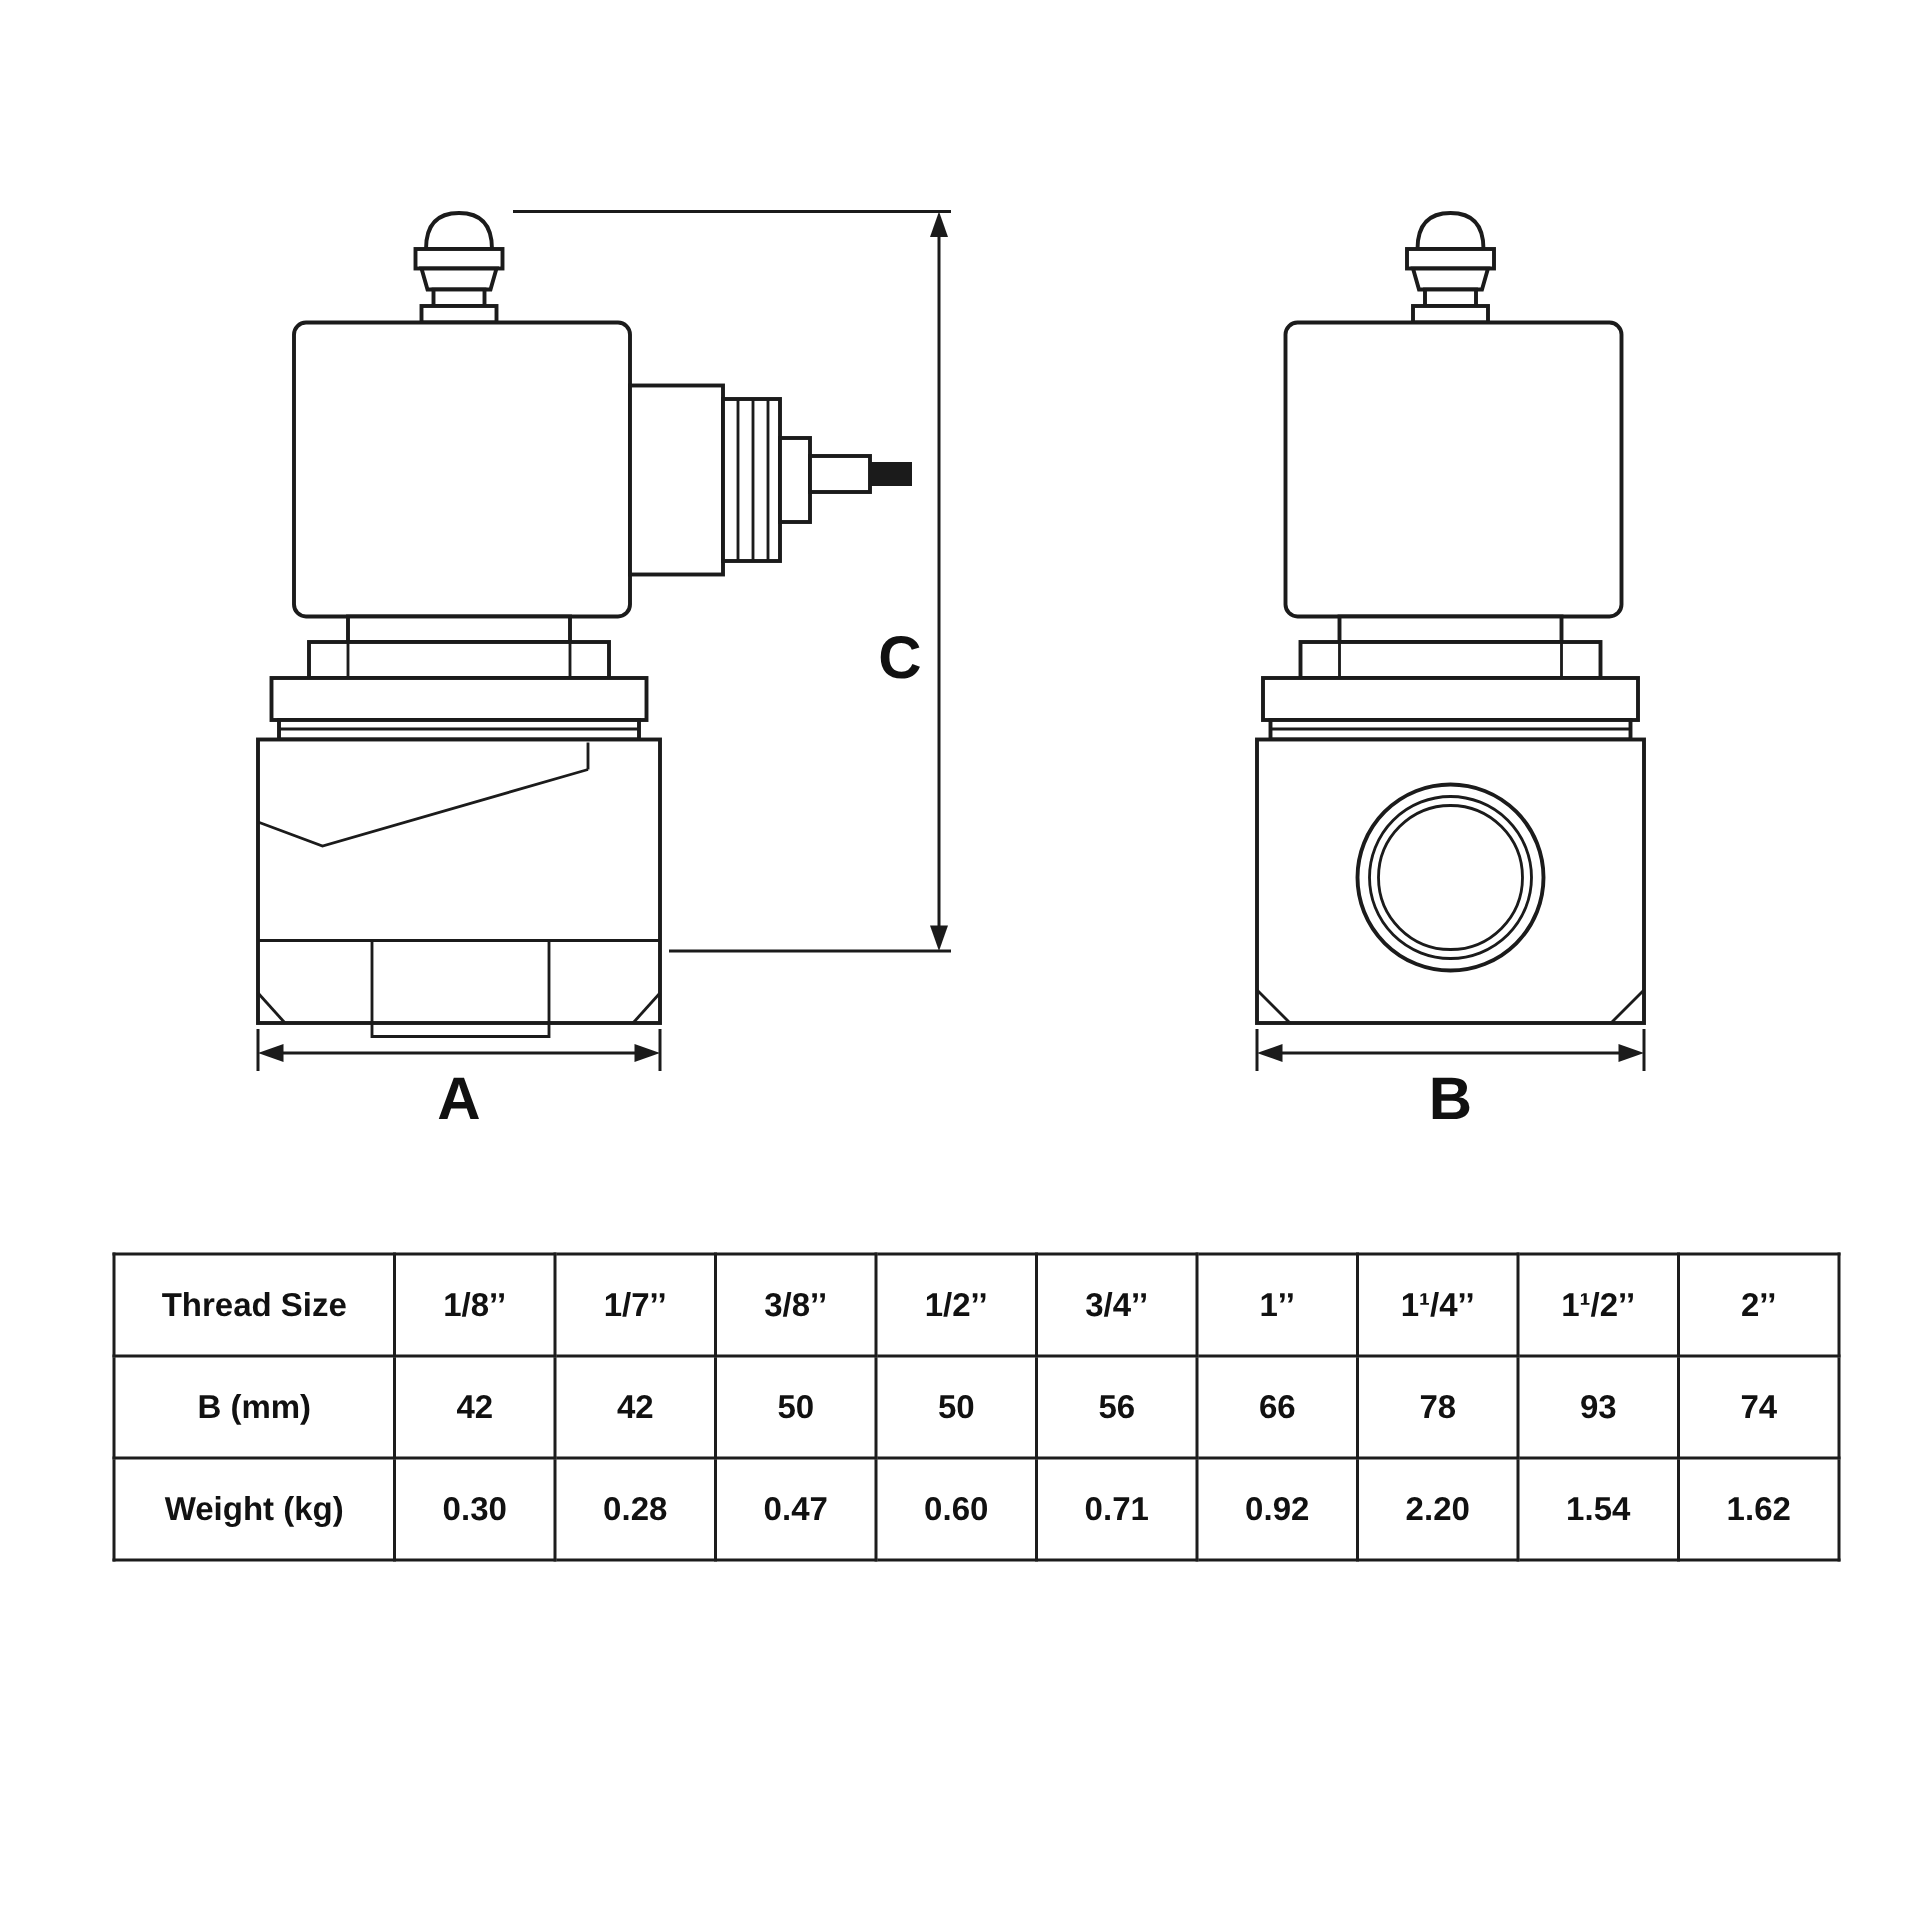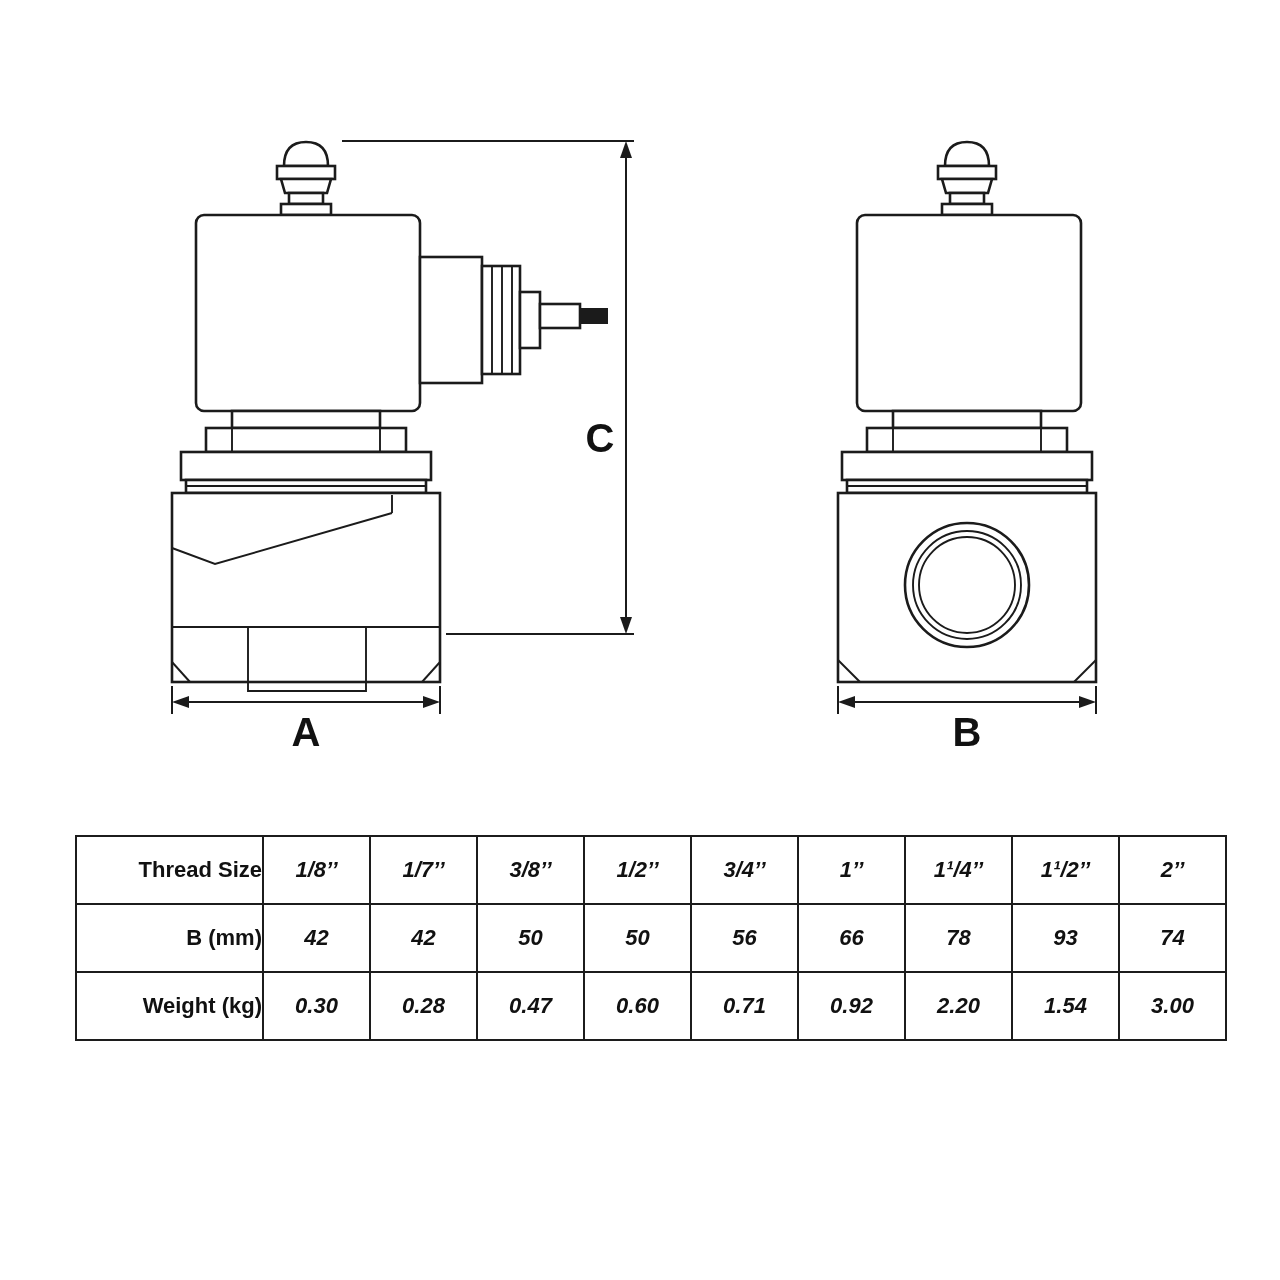--- a/index.html
+++ b/index.html
@@ -39,22 +39,22 @@
   .spec-table td {
     border: 2px solid #1c1c1c;
     height: 66px;
     text-align: center;
     vertical-align: middle;
     font-size: 22px;
     font-weight: bold;
     padding: 0;
     background: #ffffff;
   }
-  .spec-table td.rowhead { width: 185px; text-align: right; }
-  .spec-table td.val     { width: 105px; font-style: italic; }
+  .spec-table td.rowhead { width: 185px; }
+  .spec-table td.val     { width: 105px; }
 </style>
 </head>
 <body>
 
 <div class="page">
 
   <svg class="drawing-svg" width="1280" height="800" viewBox="0 0 1280 800">
 
     <g>
 
@@ -177,18 +177,18 @@
       <tr>
         <td class="rowhead">Weight (kg)</td>
         <td class="val">0.30</td>
         <td class="val">0.28</td>
         <td class="val">0.47</td>
         <td class="val">0.60</td>
         <td class="val">0.71</td>
         <td class="val">0.92</td>
         <td class="val">2.20</td>
         <td class="val">1.54</td>
-        <td class="val">3.00</td>
+        <td class="val">1.62</td>
       </tr>
     </tbody>
   </table>
 
 </div>
 
 </body></html>

